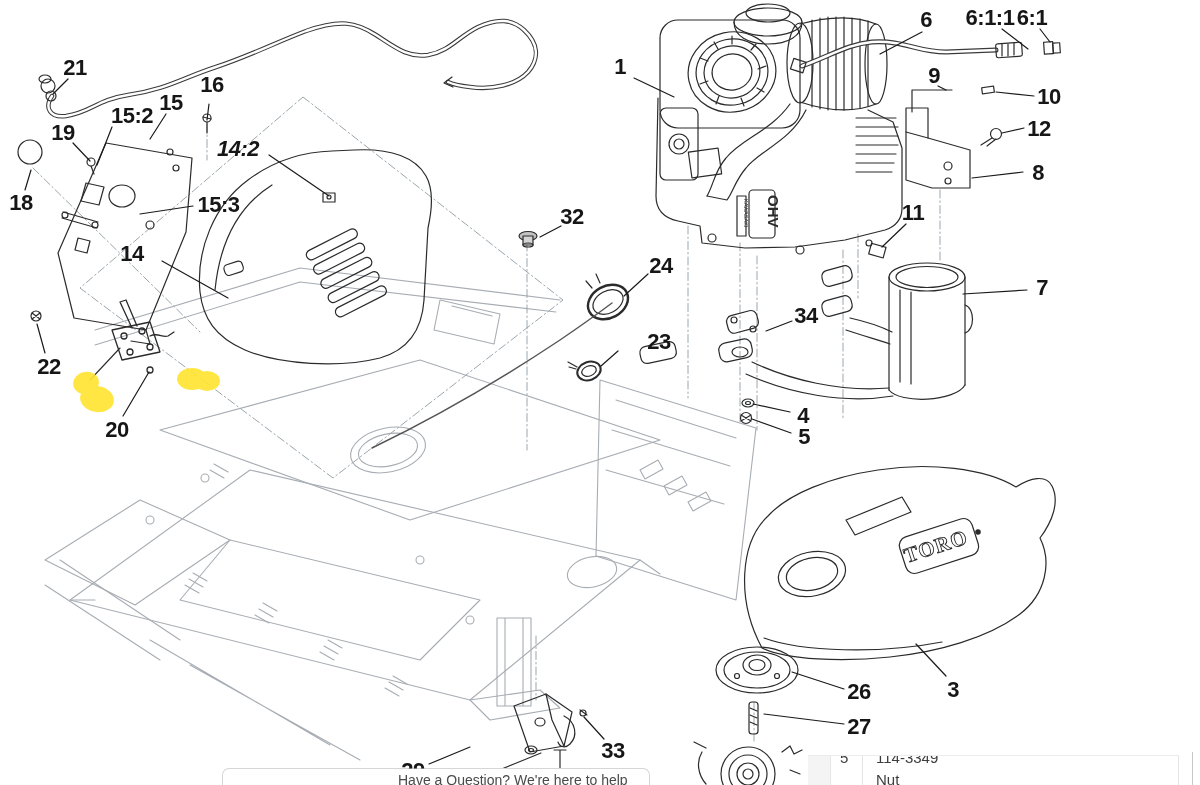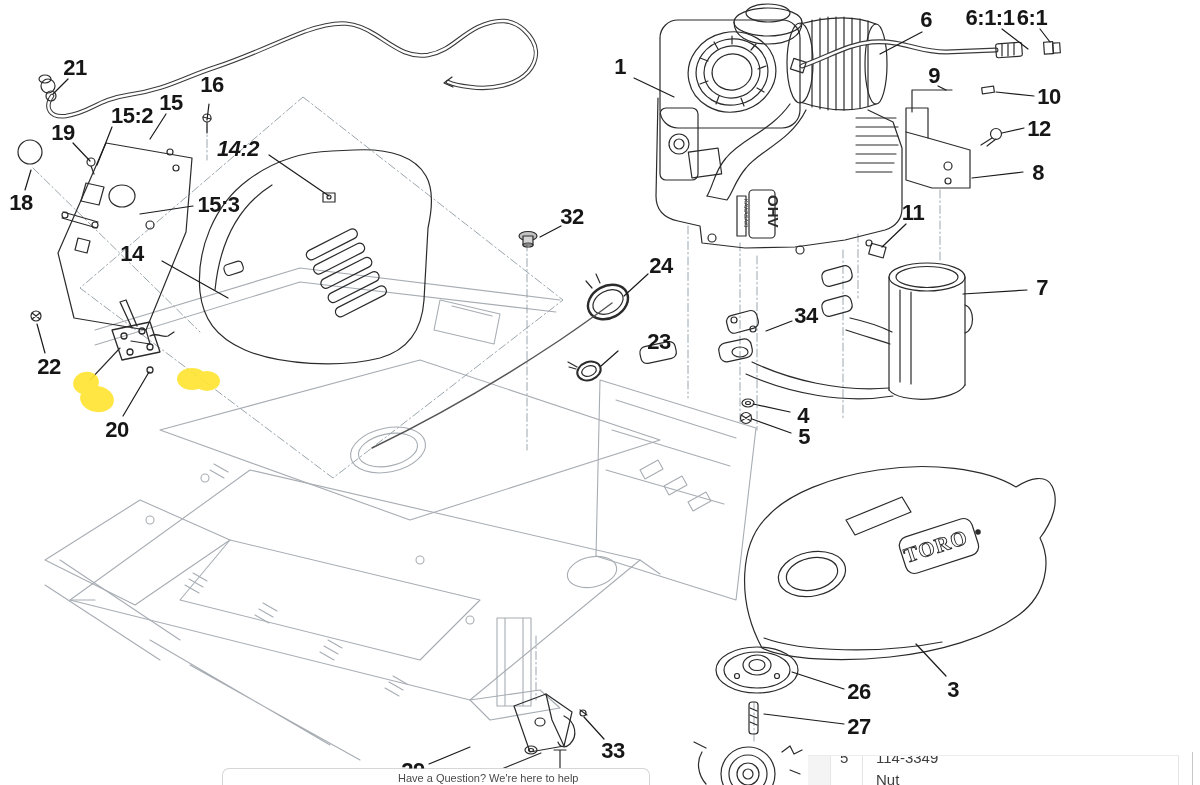--- a/index.html
+++ b/index.html
@@ -5,21 +5,21 @@
   html,body{margin:0;padding:0;background:#fff;}
   #stage{position:relative;width:1200px;height:785px;background:#fff;overflow:hidden;
          font-family:"Liberation Sans",sans-serif;}
   #art{position:absolute;left:0;top:0;z-index:1;}
   .callout{position:absolute;transform:translate(-50%,-50%);font-size:22px;font-weight:600;
            color:#161616;letter-spacing:-0.5px;white-space:nowrap;z-index:3;cursor:pointer;
            font-family:"Liberation Sans",sans-serif;line-height:25px;}
   .callout.clipped{clip-path:inset(0 0 14px 0);}
   #chatbar{position:absolute;left:222px;top:768px;width:426px;height:17px;background:#ffffff;
            border:1px solid #d6d6d6;border-bottom:none;border-radius:7px 7px 0 0;z-index:2;}
-  #chatbar-label{position:absolute;left:398px;top:772px;z-index:2;font-size:11px;color:#4a4a4a;
+  #chatbar-label{position:absolute;left:398px;top:772px;z-index:2;font-size:14px;color:#4a4a4a;
            white-space:nowrap;height:13px;overflow:hidden;}
   #parts-table{position:absolute;left:808px;top:755px;width:370px;height:30px;background:#fff;
            border-top:1px solid #ececec;border-right:1px solid #e3e3e3;overflow:hidden;z-index:6;
            font-size:15px;color:#3d3d3d;cursor:pointer;}
   #pt-gutter{position:absolute;left:0;top:0;width:22px;height:30px;background:#f4f4f4;
            border-right:1px solid #e7e7e7;}
   #pt-ref{position:absolute;left:32px;top:-8px;line-height:20px;}
   #pt-div{position:absolute;left:54px;top:0;width:1px;height:30px;background:#e4e4e4;}
   #pt-lines{position:absolute;left:68px;top:-9px;line-height:22px;}
   #page-edge{position:absolute;left:1192px;top:752px;width:1px;height:33px;background:#c9c9c9;z-index:6;}

